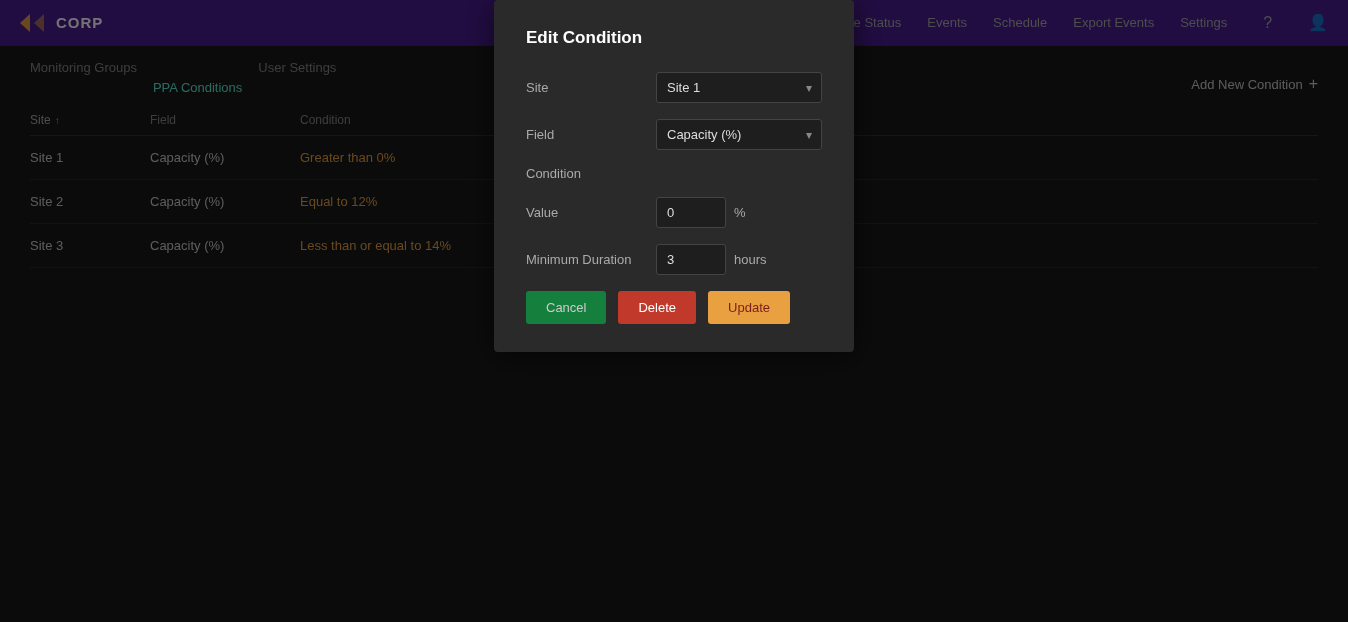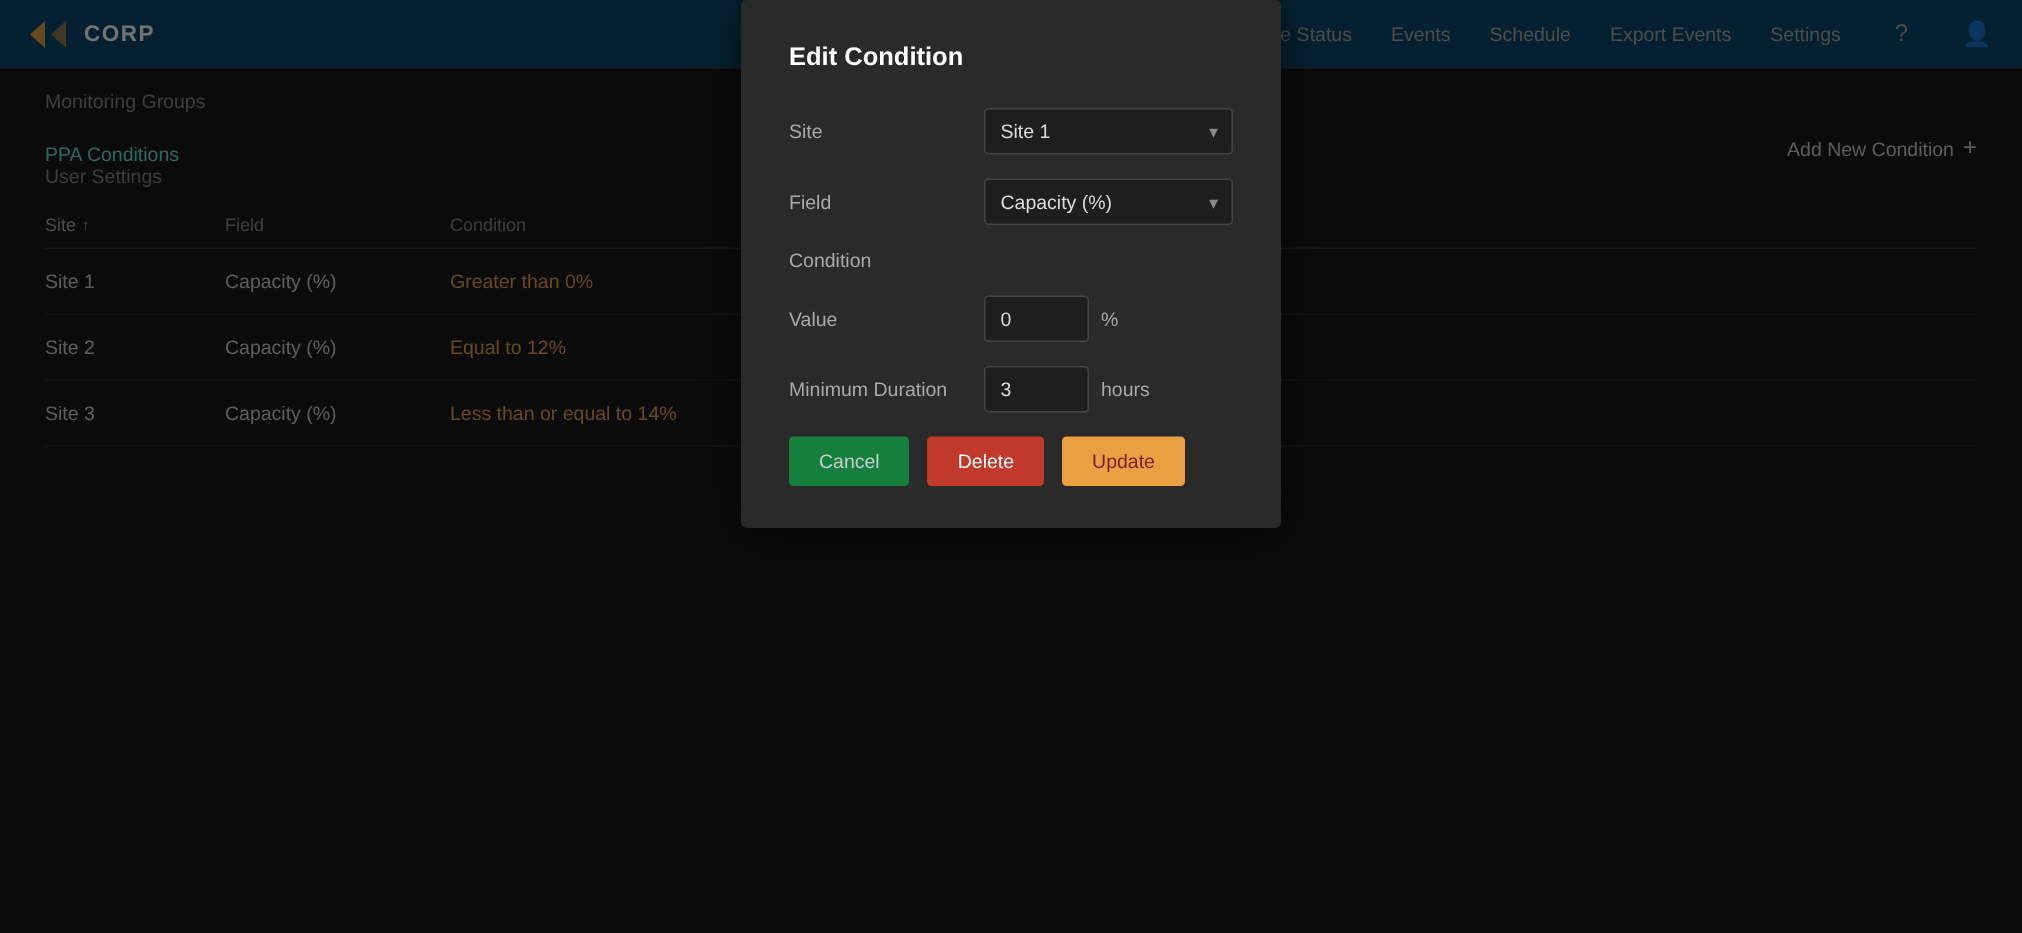--- a/index.html
+++ b/index.html
@@ -8,21 +8,21 @@
       color: #ccc;
       font-family: Arial, sans-serif;
       font-size: 13px;
       min-height: 622px;
       width: 1348px;
       overflow: hidden;
     }
 
     
     .topnav {
-      background: #0c4a6e;
+      background: #4c1d95;
       display: flex;
       align-items: center;
       padding: 0 20px;
       height: 46px;
       border-bottom: 1px solid #333;
     }
     .logo-area {
       display: flex;
       align-items: center;
       gap: 8px;
@@ -58,21 +58,21 @@
     
     .breadcrumb-bar {
       display: flex;
       align-items: center;
       justify-content: space-between;
       padding: 14px 30px 10px 30px;
       background: #1a1a1a;
     }
     .breadcrumb-links {
       display: flex;
-      flex-direction: column;
+      gap: 16px;
     }
     .breadcrumb-link {
       color: #888;
       font-size: 13px;
       cursor: pointer;
     }
     .breadcrumb-link.active {
       color: #5eead4;
       margin-top: 20px;
     }

